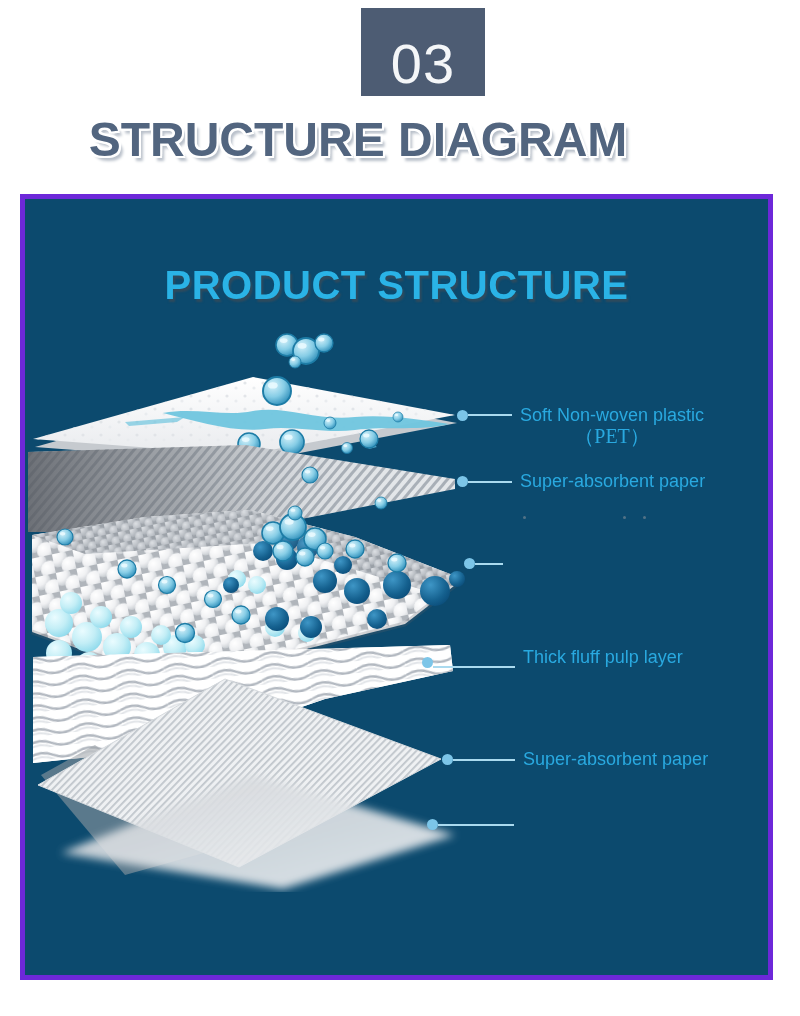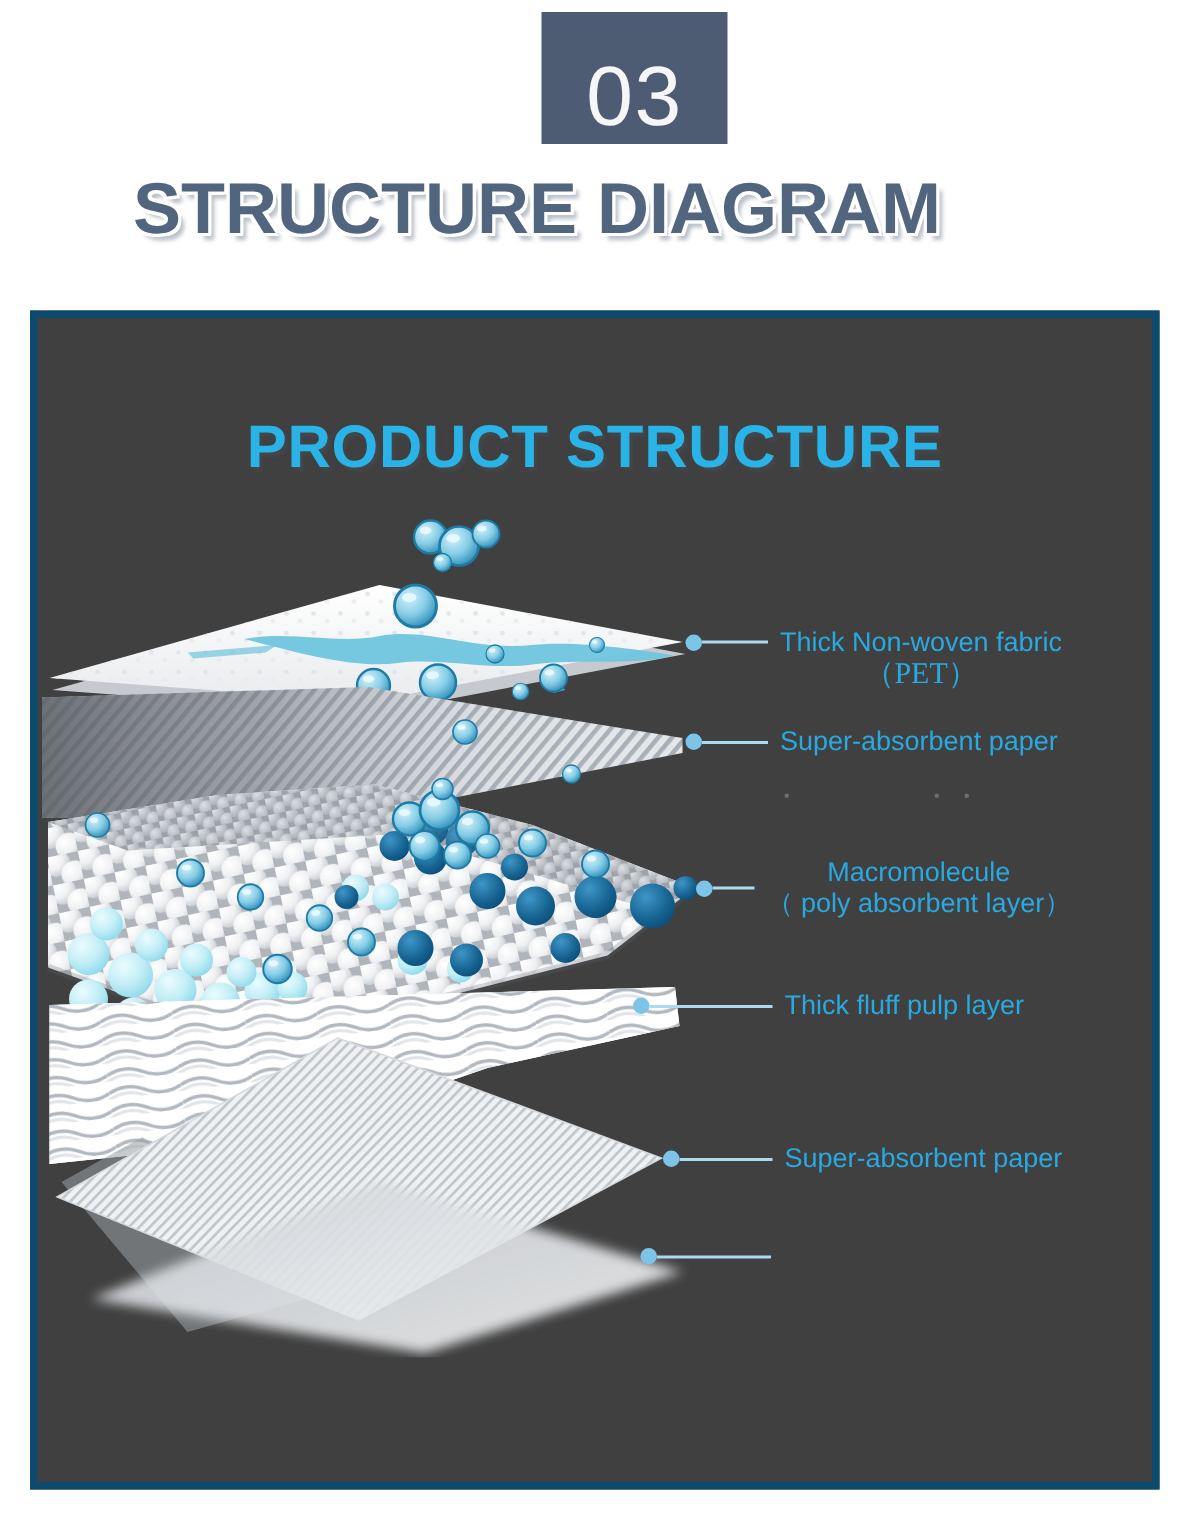--- a/index.html
+++ b/index.html
@@ -8,22 +8,22 @@
   .badge{position:absolute;left:340px;top:8px;width:124px;height:88px;background:#4d5c73;
          display:flex;align-items:flex-end;justify-content:center;
          color:#f4f6f8;font-size:56px;font-weight:400;letter-spacing:1px;margin-left:21px;}
 
   .main-title{position:absolute;left:0;top:112px;width:716px;margin:0;text-align:center;
               font-size:48px;font-weight:700;color:#52657f;letter-spacing:0px;
               text-shadow:-2px -2px 0 #fff,0 -2px 0 #fff,2px -2px 0 #fff,-2px 0 0 #fff,
                           2px 0 0 #fff,-2px 2px 0 #fff,0 2px 0 #fff,2px 2px 0 #fff,
                           4px 5px 3px #b9c0ca;}
 
-  .panel{position:absolute;left:20px;top:207px;width:743px;height:776px;
-         border:5px solid #0c4a6e;background:#404040;}
+  .panel{position:absolute;left:20px;top:194px;width:743px;height:776px;
+         border:5px solid #6d28d9;background:#0c4a6e;}
 
   .panel-heading{position:absolute;left:0;top:64px;width:100%;margin:0;text-align:center;
                  font-size:40px;font-weight:700;color:#2ab3e6;letter-spacing:0.5px;
                  text-shadow:2px 3px 2px rgba(70,75,82,0.6);}
 
   .diagram-svg{position:absolute;left:0px;top:128px;width:445px;height:565px;}
 
   .callout{position:absolute;display:flex;align-items:center;white-space:nowrap;
            color:#29a9e0;font-size:18px;line-height:21px;}
   .callout .dot{width:11px;height:11px;border-radius:50%;background:#7cc5e8;flex:none;}
@@ -230,41 +230,37 @@
 
     <g>
       <polygon points="228,448 430,508 258,562 36,526" fill="url(#gFilm)" opacity="0.9" filter="url(#soft)"></polygon>
     </g>
   </svg>
 
   <div class="callout c-top" style="left:432px;top:206px;">
     <span class="dot"></span>
     <span class="line" style="width:44px;"></span>
     <span class="txt">
-      <span>Thick Non-woven fabric</span>
+      <span>Soft Non-woven plastic</span>
       <span class="sub serif-sub">（PET）</span>
     </span>
   </div>
 
   <div class="callout" style="left:432px;top:272px;">
     <span class="dot"></span>
     <span class="line" style="width:44px;"></span>
     <span class="txt"><span>Super-absorbent paper</span></span>
   </div>
 
   <div class="callout" style="left:439px;top:359px;">
     <span class="dot"></span>
     <span class="line" style="width:28px;"></span>
-    <span class="txt">
-      <span>Macromolecule</span>
-      <span class="sub">（ poly absorbent layer）</span>
-    </span>
-  </div>
-
-  <div class="callout" style="left:397px;top:448px;">
+  </div>
+
+  <div class="callout" style="left:397px;top:448px;align-items:flex-end;">
     <span class="dot"></span>
     <span class="line" style="width:82px;"></span>
     <span class="txt"><span>Thick fluff pulp layer</span></span>
   </div>
 
   <div class="callout" style="left:417px;top:550px;">
     <span class="dot"></span>
     <span class="line" style="width:62px;"></span>
     <span class="txt"><span>Super-absorbent paper</span></span>
   </div>

